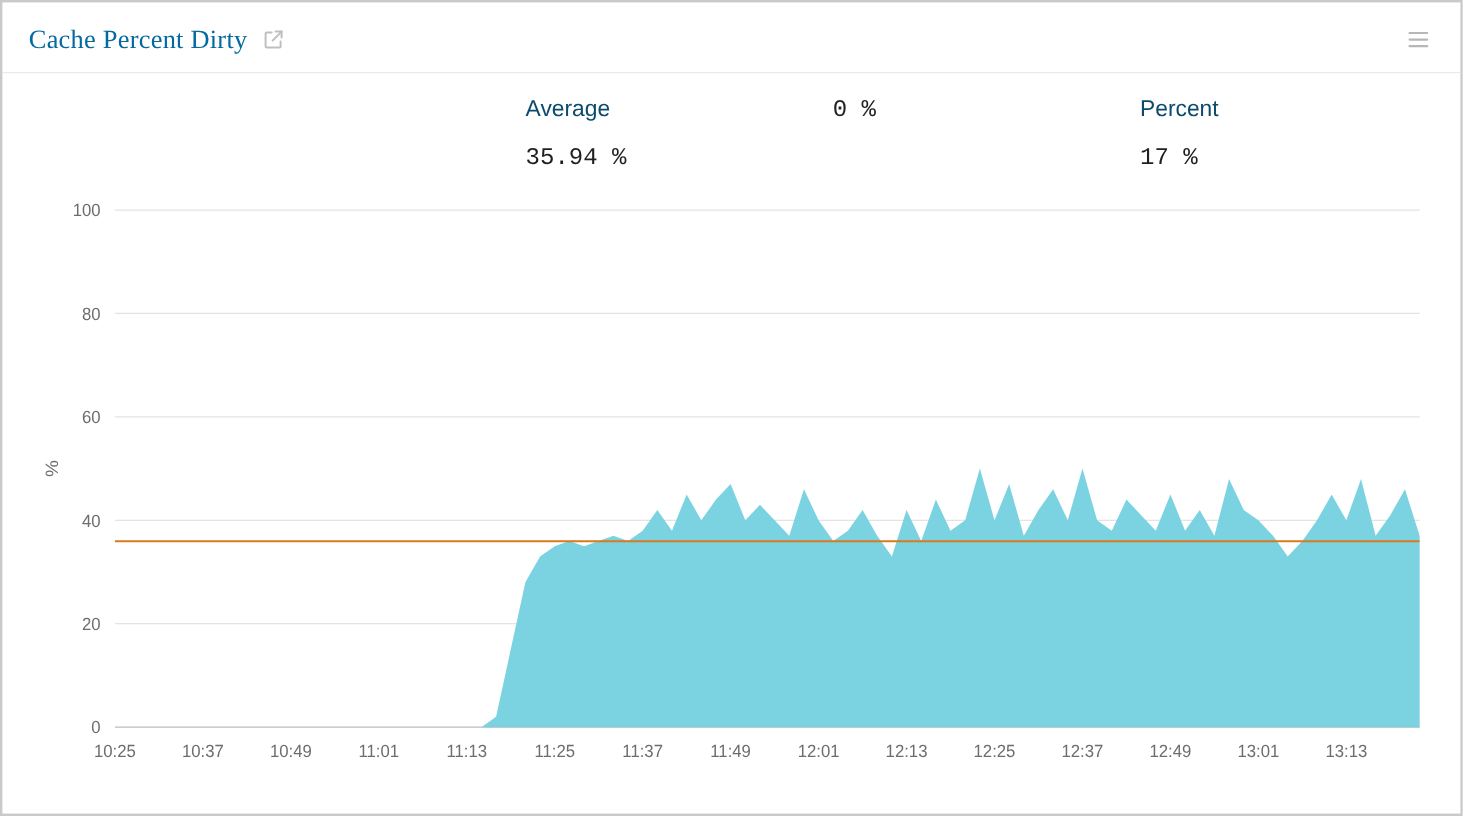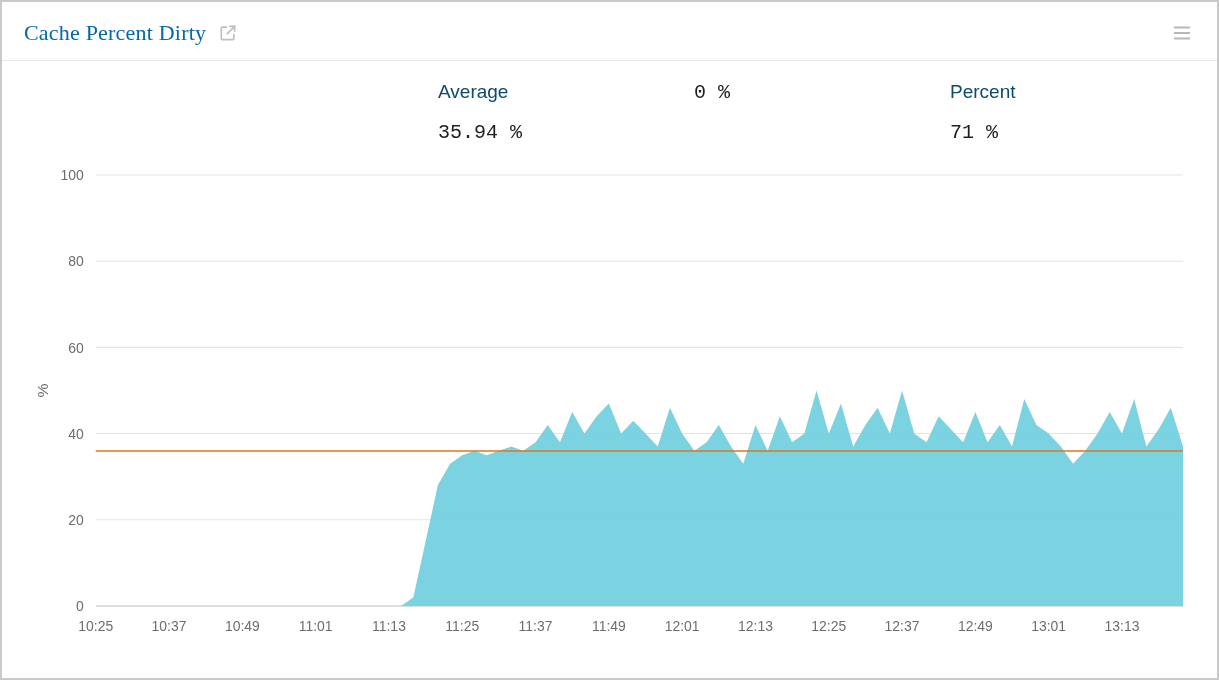--- a/index.html
+++ b/index.html
@@ -100,21 +100,21 @@
     <div class="summary-spacer"></div>
     <div class="stat">
       <div class="stat-label">Average</div>
       <div class="stat-value">35.94 %</div>
     </div>
     <div class="stat">
       <div class="stat-value">0 %</div>
     </div>
     <div class="stat">
       <div class="stat-label">Percent</div>
-      <div class="stat-value">71 %</div>
+      <div class="stat-value">17 %</div>
     </div>
   </div>
 
   <div class="chart-wrap">
     <svg class="chart" id="chart-svg" preserveAspectRatio="none" viewBox="0 0 1171 470">
         <line x1="70" x2="1161" y1="430" y2="430" class="baseline"></line>
         <text x="58" y="435" text-anchor="end" class="axis-tick">0</text>
         <line x1="70" x2="1161" y1="348" y2="348" class="gridline"></line>
         <text x="58" y="353" text-anchor="end" class="axis-tick">20</text>
         <line x1="70" x2="1161" y1="266" y2="266" class="gridline"></line>

